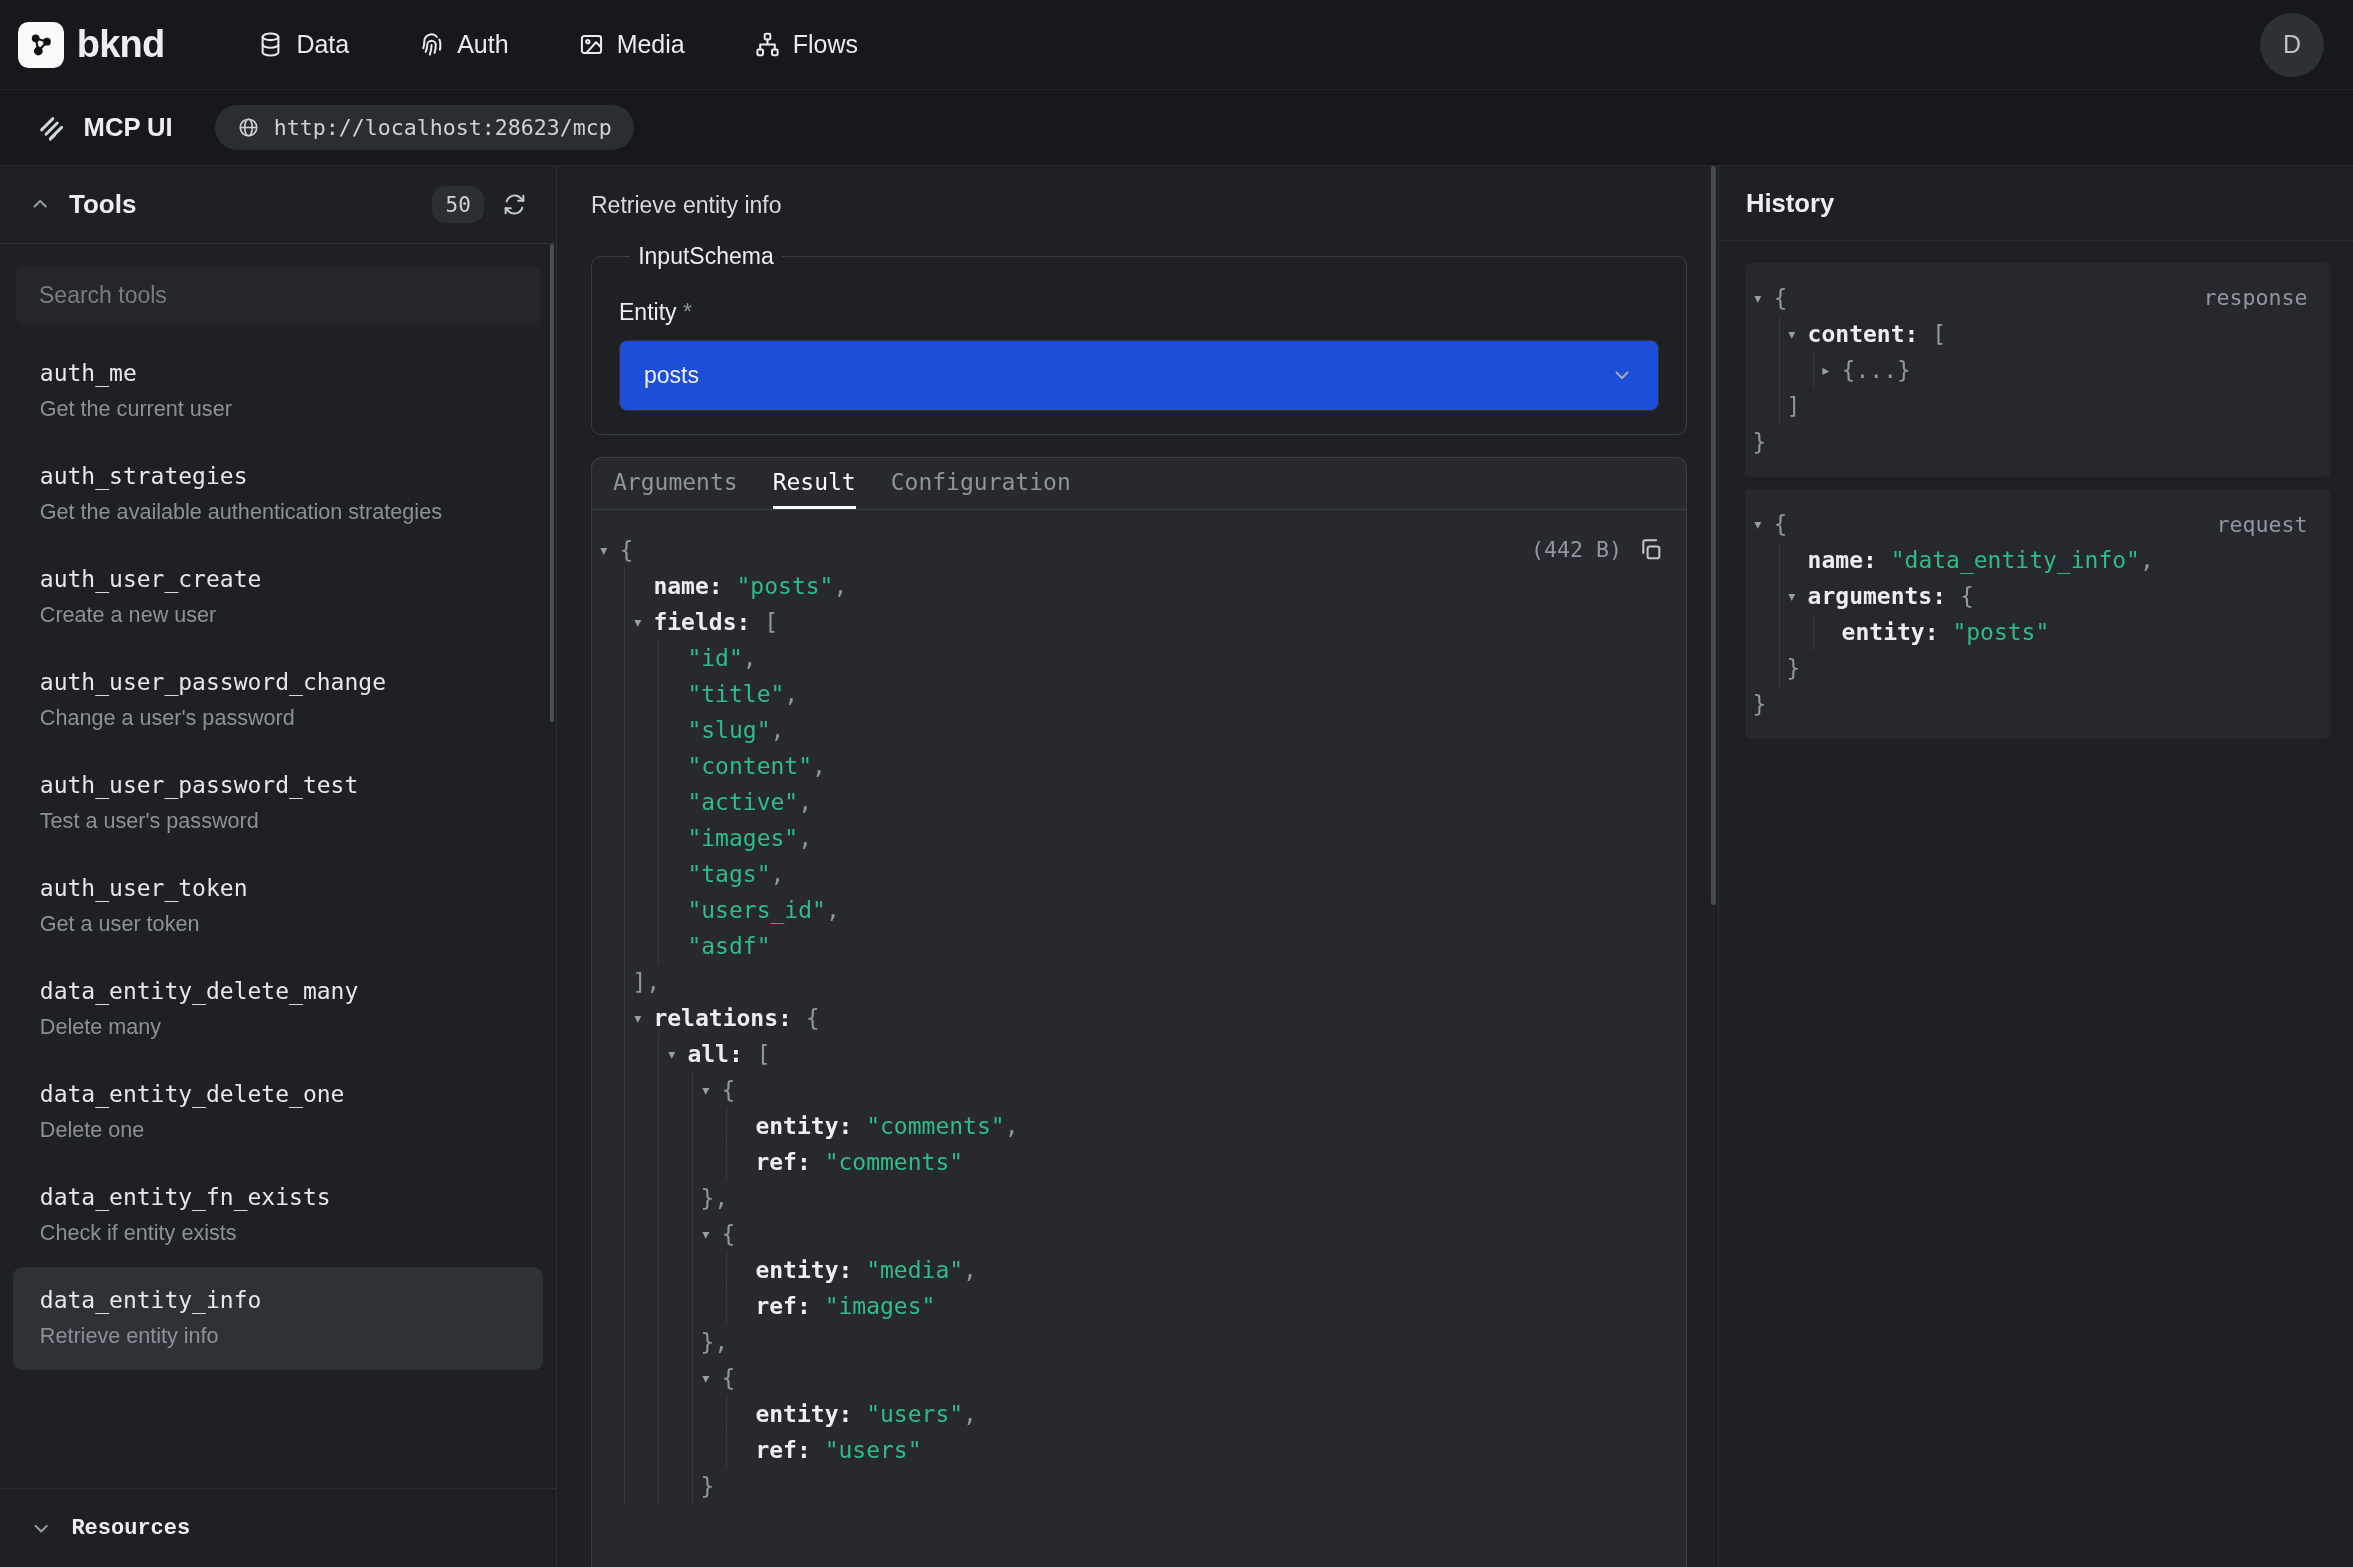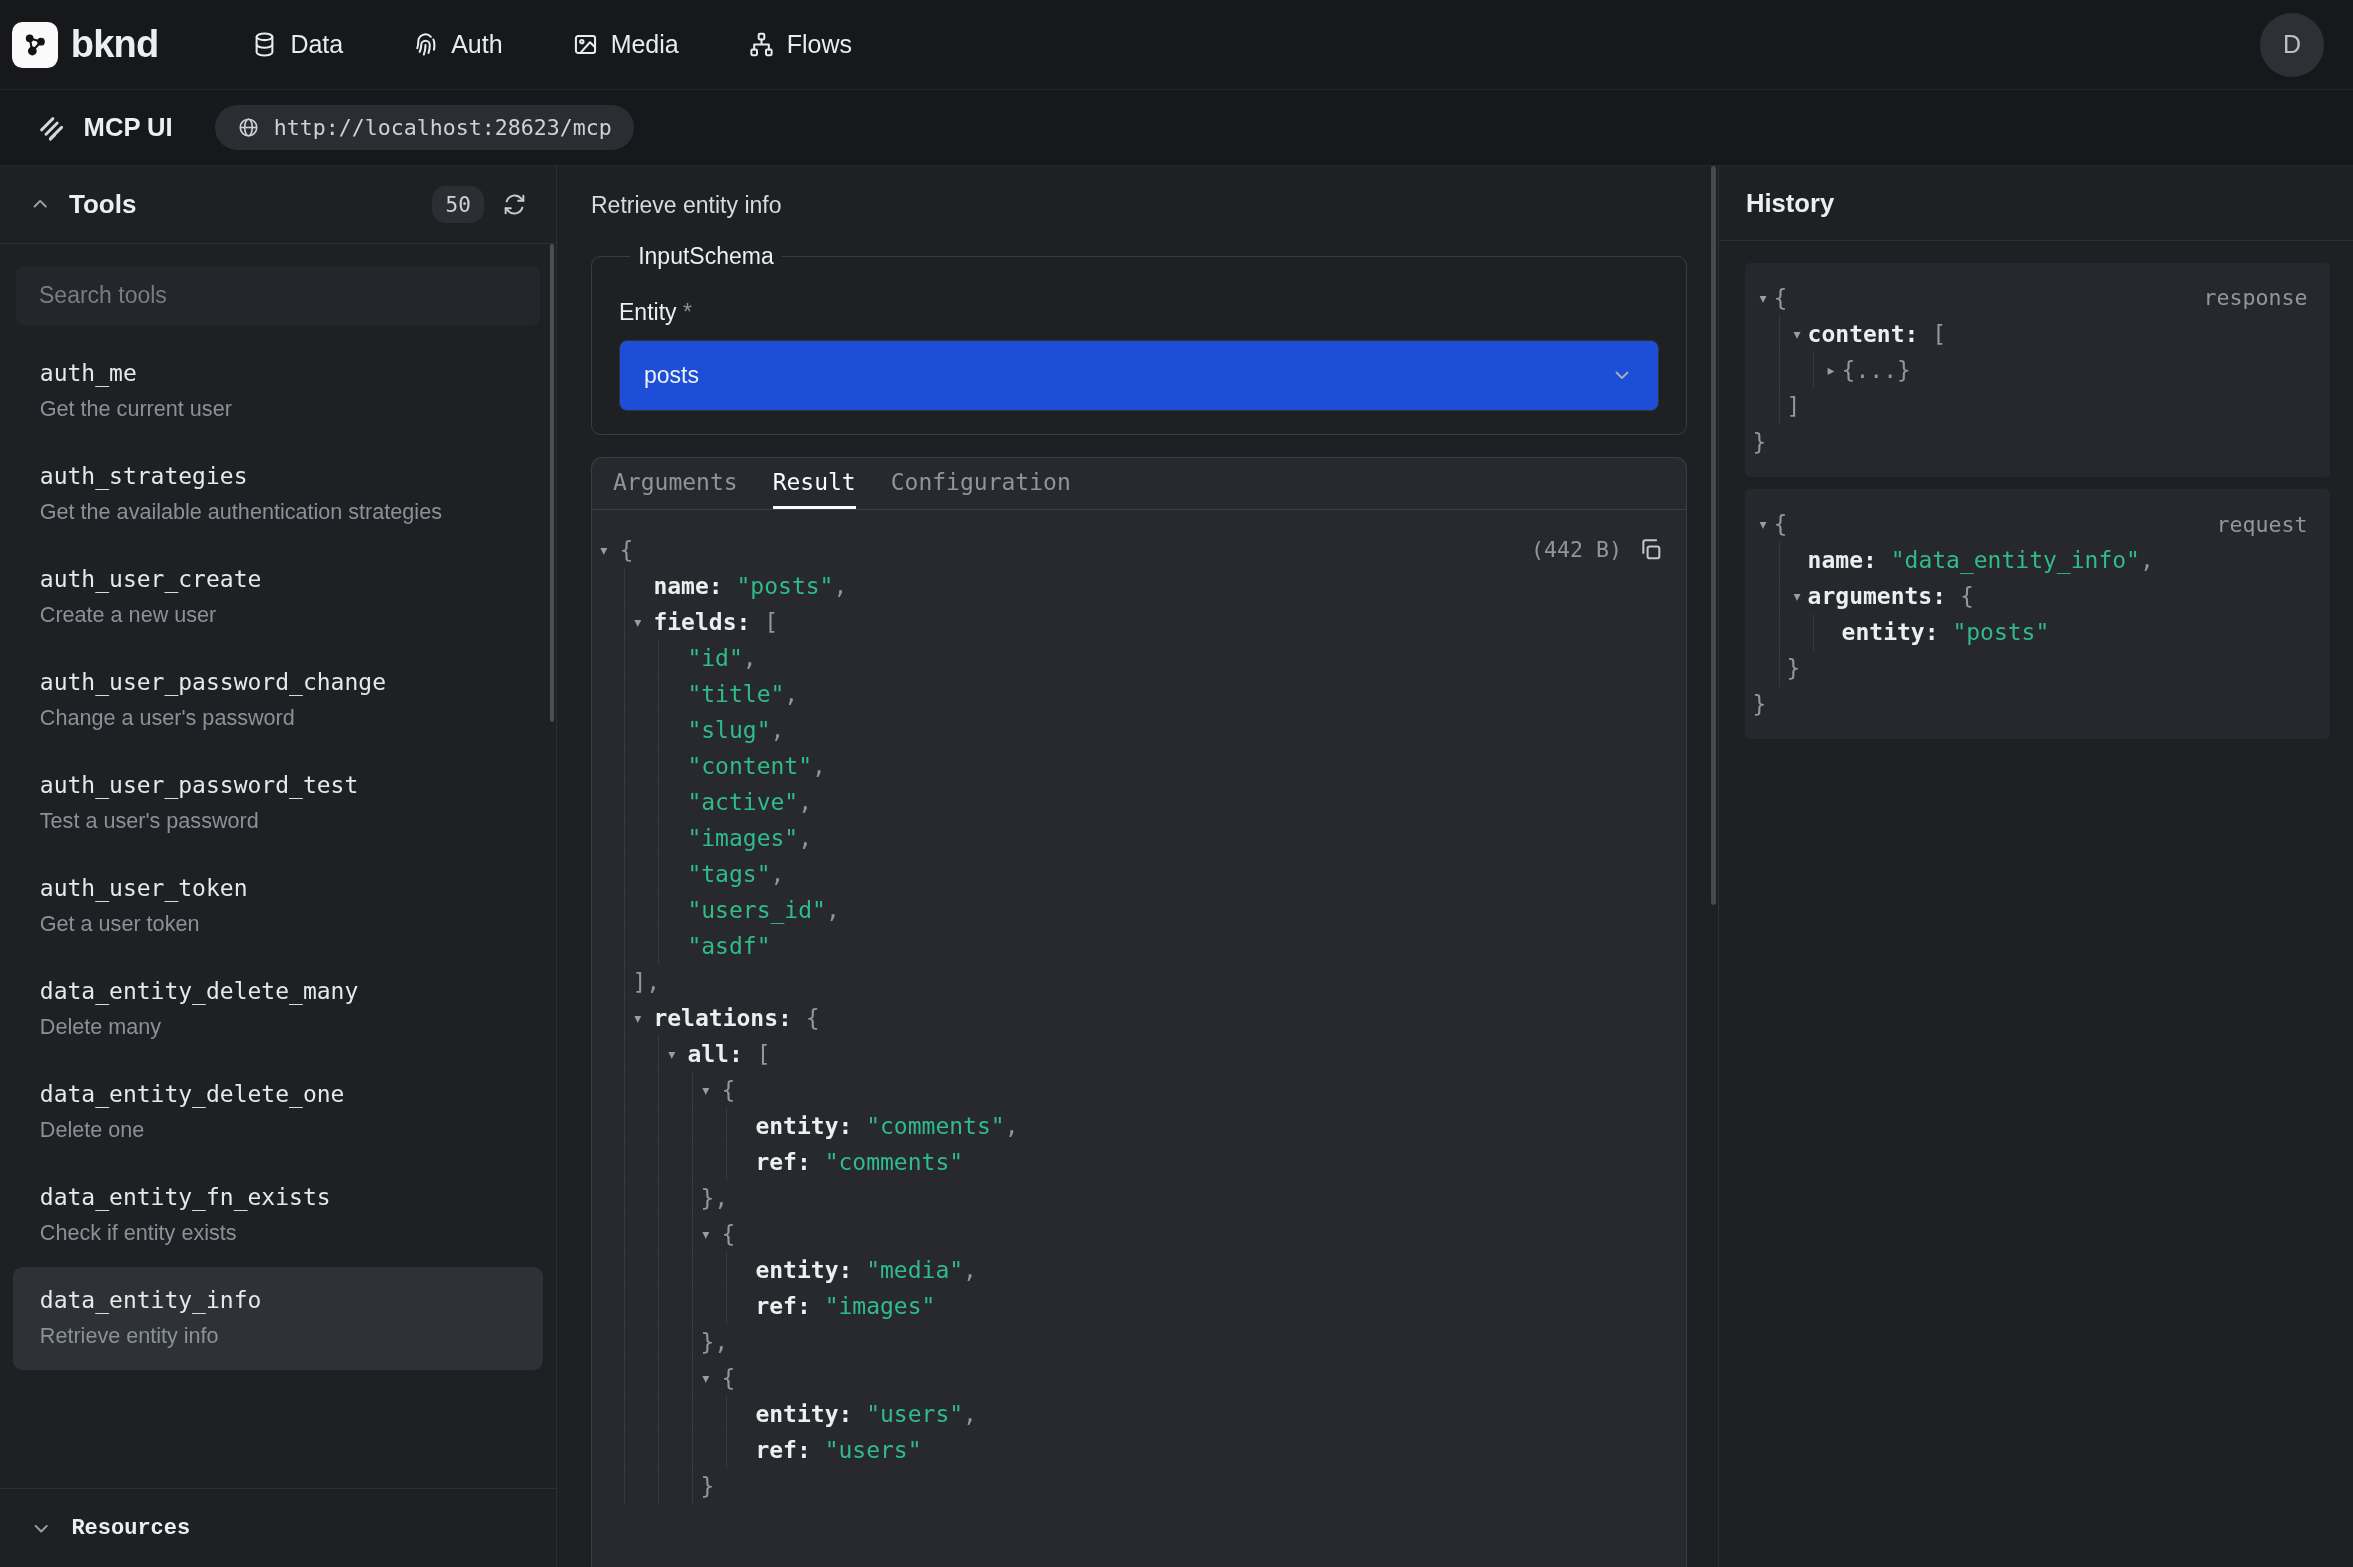--- a/index.html
+++ b/index.html
@@ -9,21 +9,21 @@
     font-family:"Liberation Sans", sans-serif;
     color:#eceef0;
     position:relative;
   }
   svg { display:block; }
   .mono { font-family:"DejaVu Sans Mono", monospace; }
 
   
   .topbar {
     position:absolute; top:0; left:0; width:2354px; height:90px;
-    display:flex; align-items:center; padding:0 30px 0 12px;
+    display:flex; align-items:center; padding:0 30px 0 18px;
     background:#17181c; border-bottom:0.8px solid #222428;
   }
   .logo-box {
     width:46px; height:46px; background:#fafafa; border-radius:10.4px;
     display:flex; align-items:center; justify-content:center; color:#121316;
   }
   .logo-text { font-size:38px; font-weight:800; letter-spacing:-0.8px; margin-left:12.8px; }
   .nav { display:flex; margin-left:93px; gap:69px; }
   .nav-item { display:flex; align-items:center; gap:12px; font-size:25px; color:#e9ebed; cursor:pointer; }
   .nav-item .ic { color:#e9ebed; }
@@ -156,21 +156,21 @@
   .tk-s { color:#2fbc87; }
   .tk-g { color:#9097a0; }
   .jright { margin-left:auto; display:flex; align-items:center; gap:16px; color:#9097a0; font-size:21.6px; }
   .copy-btn { color:#c3c7cb; cursor:pointer; display:flex; }
   .main-scrollbar {
     position:absolute; right:2.4px; top:0; width:4.8px; height:739px;
     background:#46494e; border-radius:2.4px;
   }
 
   
-  .history-panel { flex:1; display:flex; flex-direction:column; min-width:0;text-align:center; }
+  .history-panel { flex:1; display:flex; flex-direction:column; min-width:0; }
   .history-header {
     flex:none; height:75px; border-bottom:0.8px solid #2c2f33;
     display:flex; align-items:center; padding:0 27px;
   }
   .history-header .title { font-size:25.6px; font-weight:800; }
   .history-cards { padding:21.6px 24px 0 25.6px; display:flex; flex-direction:column; gap:12.8px; }
   .hcard {
     background:#26282d; border-radius:4.8px; padding:17px 22.4px 17px 8px;
     font-family:"DejaVu Sans Mono", monospace;
   }

